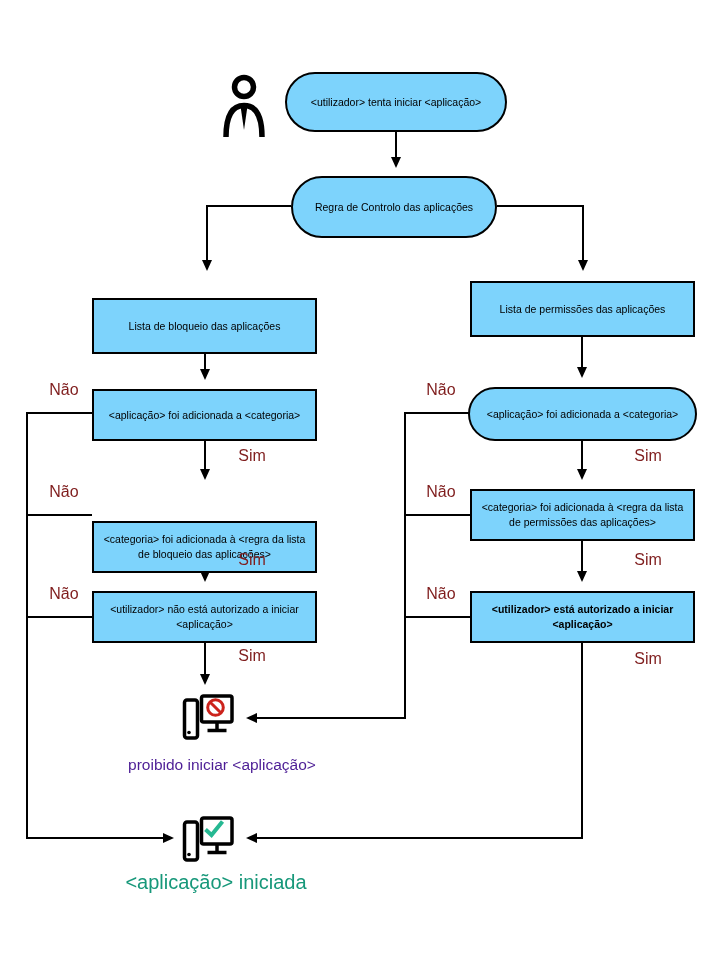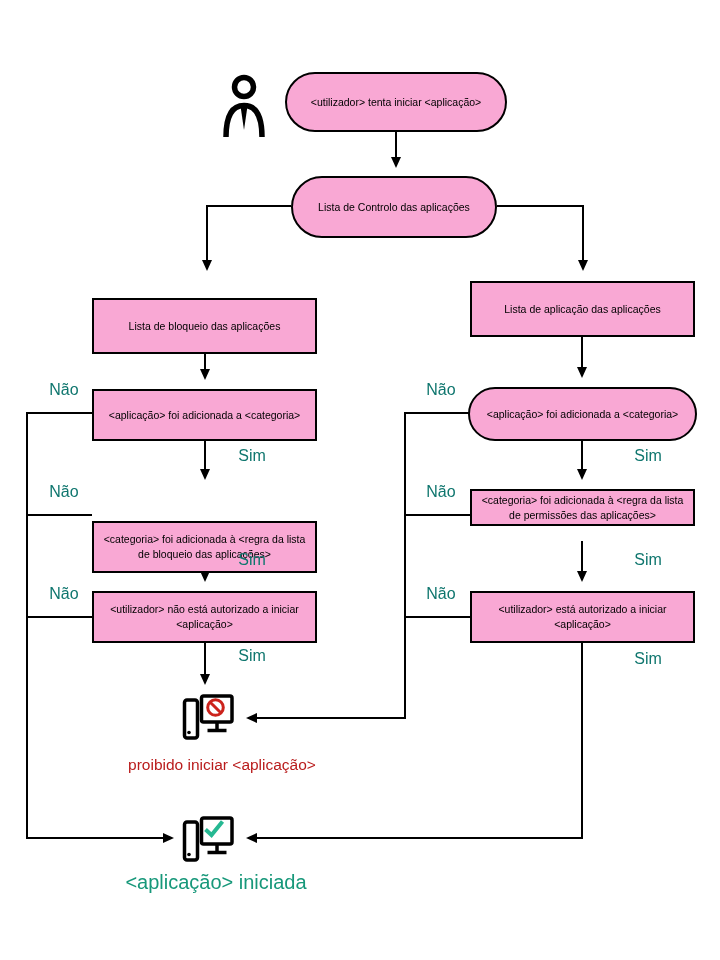--- a/index.html
+++ b/index.html
@@ -9,48 +9,48 @@
     height: 960px;
     background: #ffffff;
     font-family: "Liberation Sans", sans-serif;
     overflow: hidden;
   }
   .wires { position: absolute; left: 0; top: 0; width: 720px; height: 960px; }
   .node {
     position: absolute;
     box-sizing: border-box;
     border: 2px solid #000000;
-    background: #f9a8d4;
+    background: #7dd3fc;
     display: flex;
     align-items: center;
     justify-content: center;
     text-align: center;
     font-size: 10.5px;
     line-height: 1.4;
     color: #000000;
     padding: 2px 8px;
     z-index: 2;
   }
   .stadium { border-radius: 31px; }
   .pill { border-radius: 27px; }
   .branch-label {
     position: absolute;
     font-size: 16px;
-    color: #0f766e;
+    color: #7f1d1d;
     z-index: 2;
     width: 48px;
     text-align: center;
   }
   .result-label {
     position: absolute;
     z-index: 2;
     text-align: center;
     font-size: 15.5px;
   }
-  .result-blocked { color: #b91c1c; }
+  .result-blocked { color: #4c1d95; }
   .result-started { color: #17987a; font-size: 20px; }
   .icon-wrap { position: absolute; z-index: 2; }
 </style>
 </head>
 <body>
 
 <div class="canvas">
 
   <svg class="wires" viewBox="0 0 720 960" xmlns="http://www.w3.org/2000/svg">
     <defs>
@@ -85,52 +85,52 @@
       <path d="M5,63 C5,41 12,31.5 23,31.5 C34,31.5 41,41 41,63" fill="none" stroke="#000000" stroke-width="5.5"></path>
       <polygon points="19.5,32 26.5,32 23,56" fill="#000000"></polygon>
     </svg>
   </div>
 
   <div class="node stadium" style="left:285px; top:72px; width:222px; height:60px;">
     <span>&lt;utilizador&gt; tenta iniciar &lt;aplicação&gt;</span>
   </div>
 
   <div class="node stadium" style="left:291px; top:176px; width:206px; height:62px;">
-    <span>Lista de Controlo das aplicações</span>
+    <span>Regra de Controlo das aplicações</span>
   </div>
 
   <div class="node" style="left:92px; top:298px; width:225px; height:56px;">
     <span>Lista de bloqueio das aplicações</span>
   </div>
 
   <div class="node" style="left:470px; top:281px; width:225px; height:56px;">
-    <span>Lista de aplicação das aplicações</span>
+    <span>Lista de permissões das aplicações</span>
   </div>
 
   <div class="node" style="left:92px; top:389px; width:225px; height:52px;">
     <span>&lt;aplicação&gt; foi adicionada a &lt;categoria&gt;</span>
   </div>
 
   <div class="node pill" style="left:468px; top:387px; width:229px; height:54px;">
     <span>&lt;aplicação&gt; foi adicionada a &lt;categoria&gt;</span>
   </div>
 
   <div class="node" style="left:92px; top:489px; width:225px; height:52px;margin-top:32px;">
     <span>&lt;categoria&gt; foi adicionada à &lt;regra da lista de bloqueio das aplicações&gt;</span>
   </div>
 
-  <div class="node" style="left:470px; top:489px; width:225px; height:37px;">
+  <div class="node" style="left:470px; top:489px; width:225px; height:52px;">
     <span>&lt;categoria&gt; foi adicionada à &lt;regra da lista de permissões das aplicações&gt;</span>
   </div>
 
   <div class="node" style="left:92px; top:591px; width:225px; height:52px;">
     <span>&lt;utilizador&gt; não está autorizado a iniciar &lt;aplicação&gt;</span>
   </div>
 
-  <div class="node" style="left:470px; top:591px; width:225px; height:52px;">
+  <div class="node" style="left:470px; top:591px; width:225px; height:52px;font-weight:bold;">
     <span>&lt;utilizador&gt; está autorizado a iniciar &lt;aplicação&gt;</span>
   </div>
 
   <span class="branch-label" style="left:40px; top:381px;">Não</span>
   <span class="branch-label" style="left:40px; top:483px;">Não</span>
   <span class="branch-label" style="left:40px; top:585px;">Não</span>
   <span class="branch-label" style="left:417px; top:381px;">Não</span>
   <span class="branch-label" style="left:417px; top:483px;">Não</span>
   <span class="branch-label" style="left:417px; top:585px;">Não</span>
   <span class="branch-label" style="left:228px; top:447px;">Sim</span>

